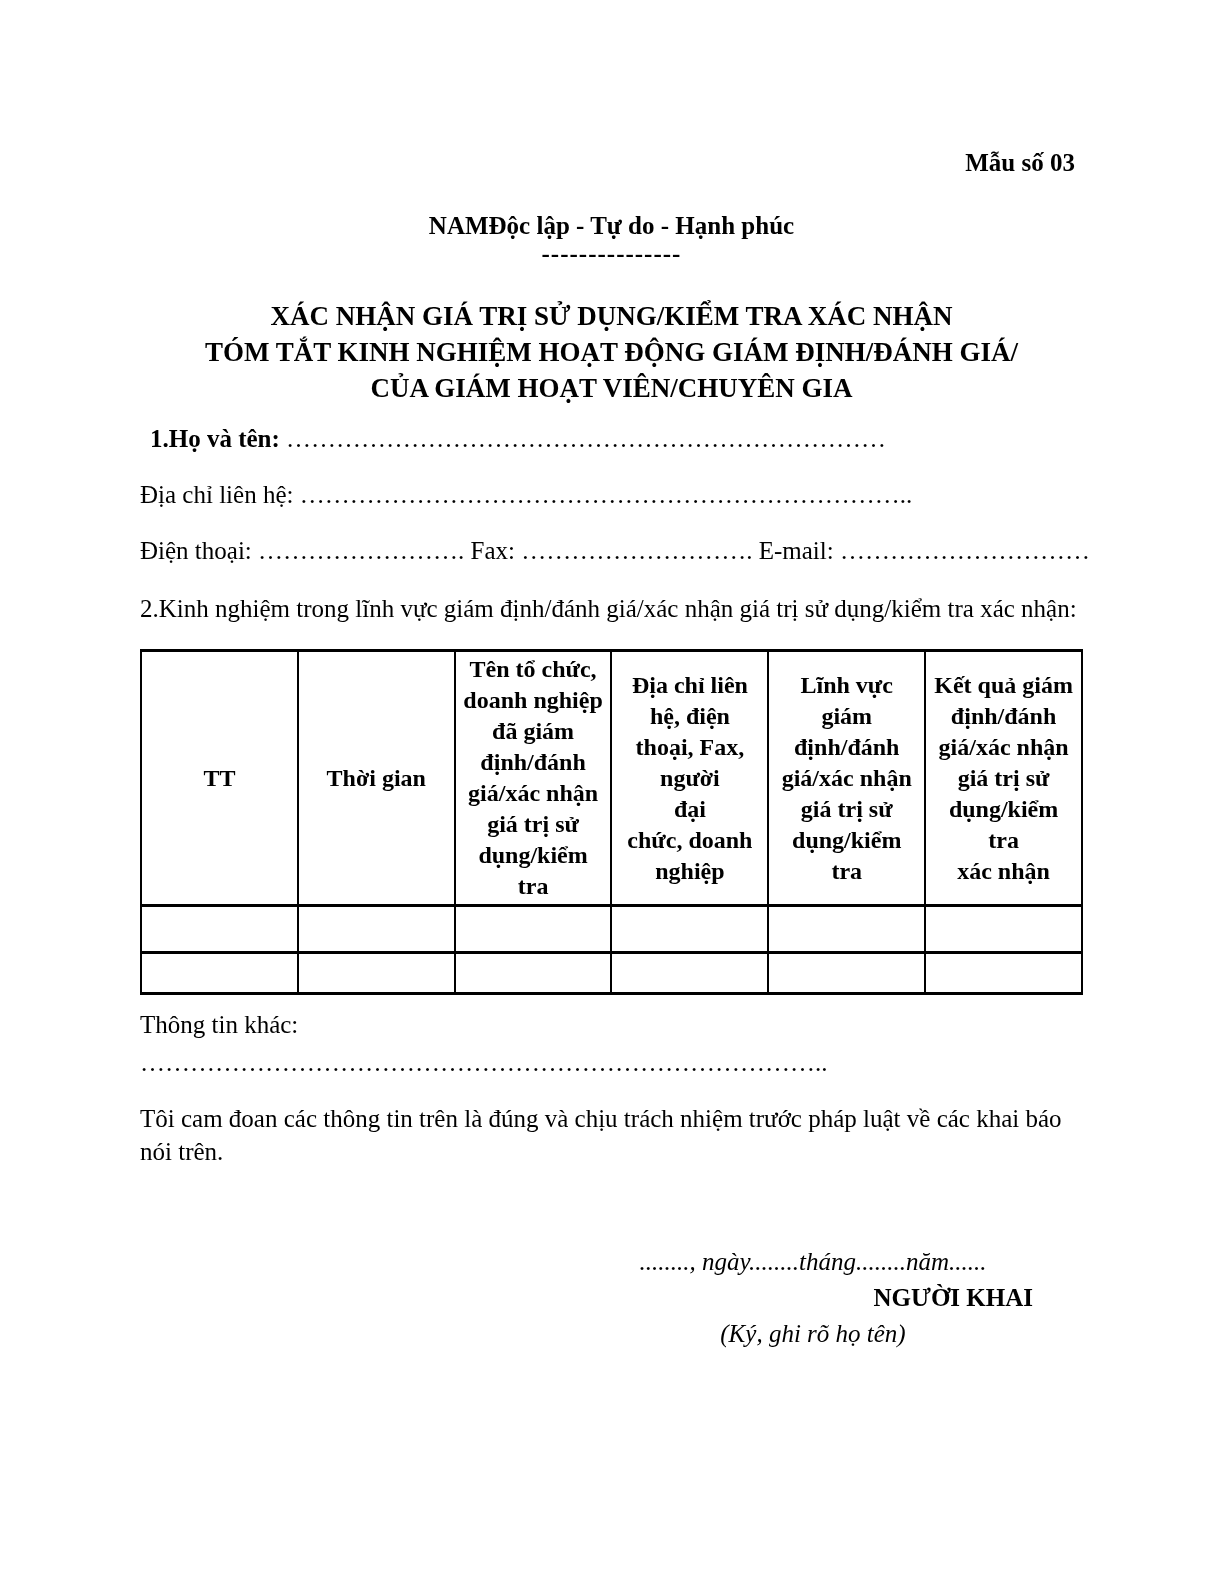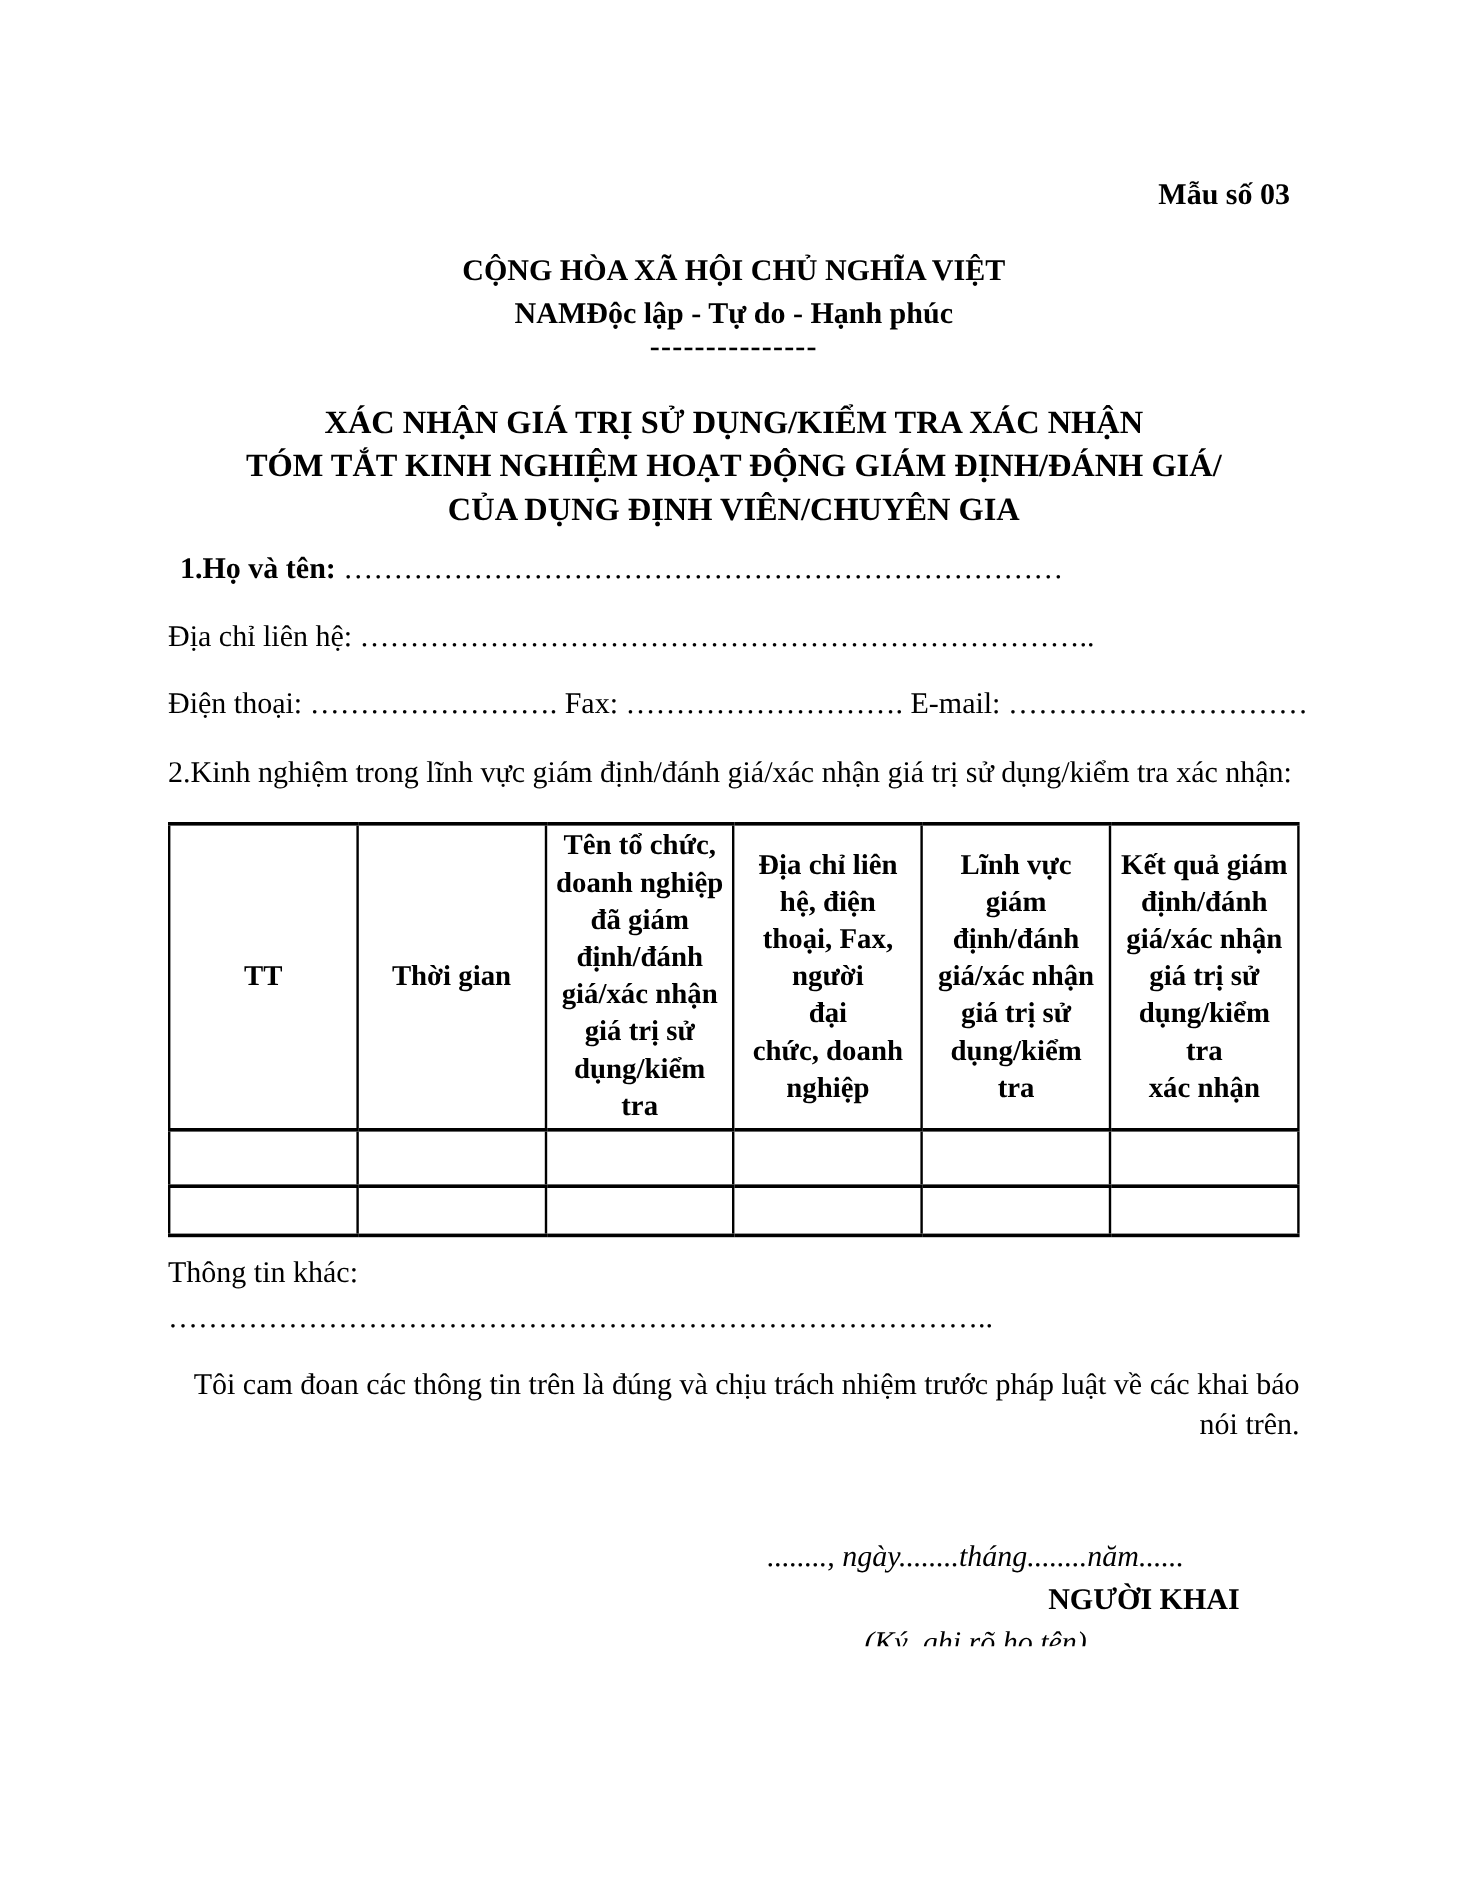--- a/index.html
+++ b/index.html
@@ -87,50 +87,48 @@
     font-size: 25px;
     line-height: 30px;
     margin-top: 8px;
     white-space: nowrap;
     overflow: hidden;
   }
   .declaration {
     font-size: 25px;
     line-height: 33px;
     margin-top: 24px;
-    text-align: right;
   }
   .signature {
     width: 440px;
     margin: 76px 50px 0 auto;
     text-align: center;
     font-size: 25px;
     line-height: 36px;
   }
   .sig-date { font-style: italic; }
   .sig-title { font-weight: bold; text-align: right; }
   .sig-note { font-style: italic; }
 </style>
 </head>
 <body>
 
 <div class="page">
 
   <div class="form-code">Mẫu số 03</div>
 
   <div class="nat-header">
-    <div>CỘNG HÒA XÃ HỘI CHỦ NGHĨA VIỆT</div>
     <div>NAMĐộc lập - Tự do - Hạnh phúc</div>
     <div class="nat-sep">---------------</div>
   </div>
 
   <div class="doc-title">
     <div>XÁC NHẬN GIÁ TRỊ SỬ DỤNG/KIỂM TRA XÁC NHẬN</div>
     <div>TÓM TẮT KINH NGHIỆM HOẠT ĐỘNG GIÁM ĐỊNH/ĐÁNH GIÁ/</div>
-    <div>CỦA DỤNG ĐỊNH VIÊN/CHUYÊN GIA</div>
+    <div>CỦA GIÁM HOẠT VIÊN/CHUYÊN GIA</div>
   </div>
 
   <div class="field-line first">
     <span class="label-bold">1.Họ và tên:</span>
     <span>………………………………………………………………</span>
   </div>
 
   <div class="field-line">
     <span>Địa chỉ liên hệ:</span>
     <span>………………………………………………………………..</span>

